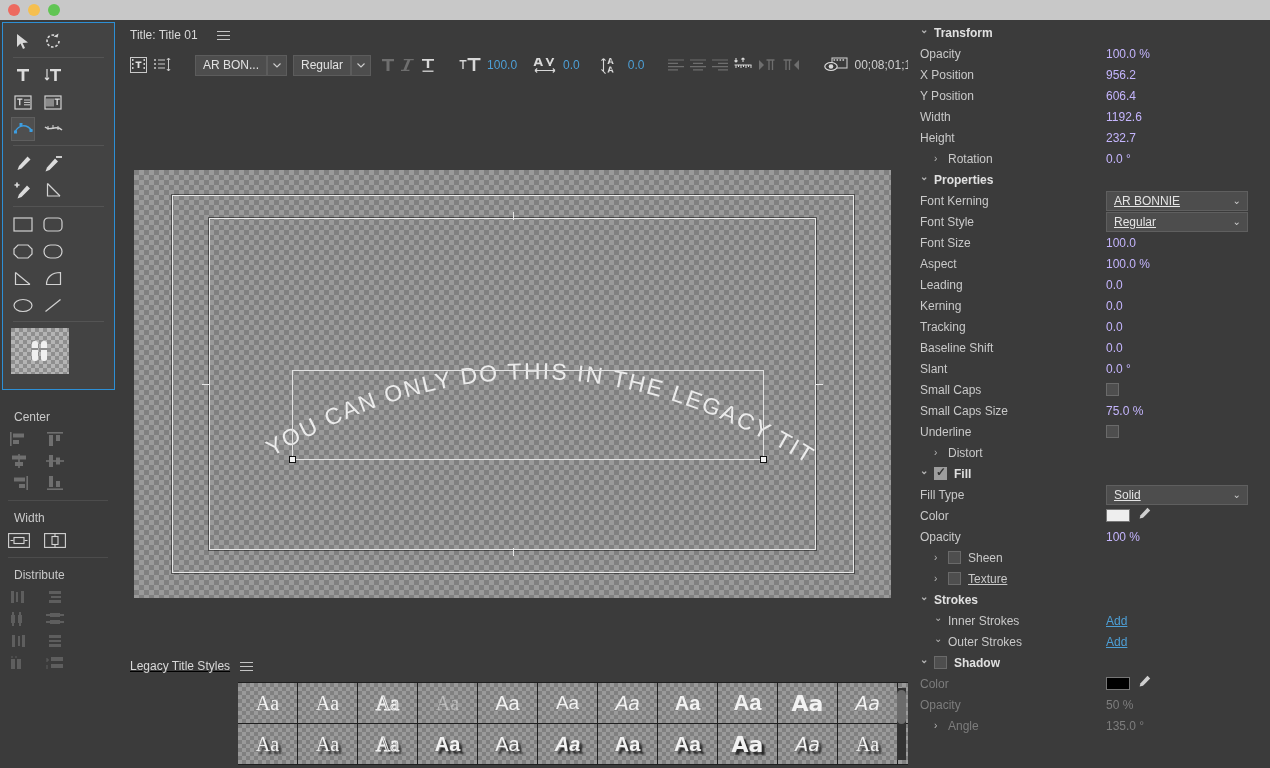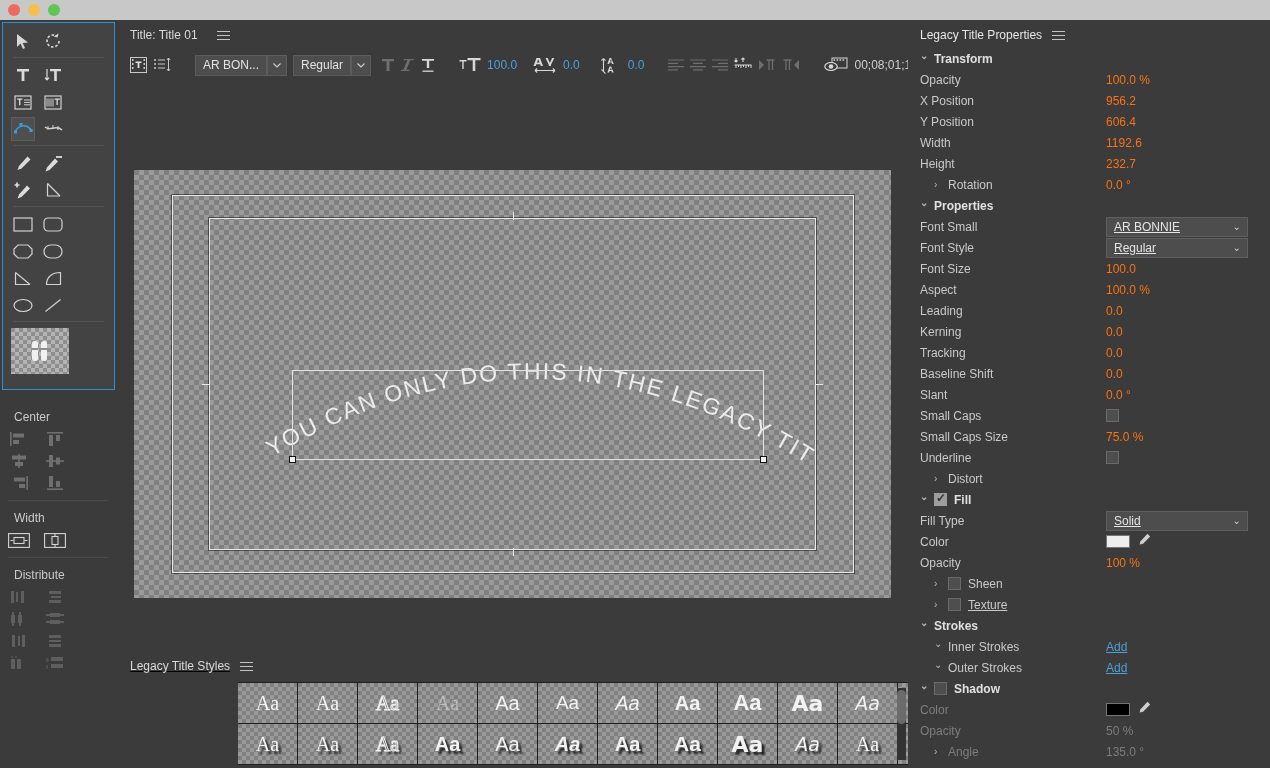--- a/index.html
+++ b/index.html
@@ -154,21 +154,21 @@
   }
   .props-head {
     height: 26px; display:flex; align-items:center; gap:10px;
     padding-left: 12px; color: #e6e6e6; font-size: 12px;
   }
   .prow {
     height: 21px; display: flex; align-items: center;
     font-size: 12px; color: #c9c9c9; padding-left: 12px;
   }
   .prow .lbl { width: 186px; }
-  .prow .val { color: #f97316; }
+  .prow .val { color: #c4b5fd; }
   .prow.group { color: #e0e0e0; font-weight: bold; }
   .prow.dimmed .lbl, .prow.dimmed .val { color: #7d7d7d; }
   .chev { width: 14px; display:inline-block; color:#b8b8b8; font-size: 10px; }
   .cbx {
     width: 13px; height: 13px; background: #4e4e4e; border: 1px solid #6a6a6a;
     display: inline-block; vertical-align: middle;
   }
   .cbx.checked { background: #9d9d9d; border-color:#9d9d9d; position: relative; }
   .cbx.checked::after {
     content: "✓"; position:absolute; left: 1px; top: -3px;
@@ -748,28 +748,20 @@
         </div>
         <div class="swatch">
           <span style="font: 300 20px &quot;Liberation Serif&quot;, serif; text-shadow: rgba(0, 0, 0, 0.75) 3px 3px 2px;">Aa</span>
         </div>
       </div>
     <div class="styles-scroll"></div>
     <div class="styles-thumb"></div>
   </div>
 
   <div class="props">
-    <div class="props-head">
-      <span>Legacy Title Properties</span>
-      <span class="hamburger">
-          <i></i>
-          <i></i>
-          <i></i>
-        </span>
-    </div>
     <div id="propsBody">
         <div class="prow group">
           <span class="chev" style="position: relative; top: -3px;">⌄</span>
           <span>Transform</span>
         </div>
         <div class="prow">
           <span class="lbl">Opacity</span>
           <span class="val">100.0 %</span>
         </div>
         <div class="prow">
@@ -791,21 +783,21 @@
         <div class="prow">
           <span class="chev" style="margin-left: 14px;">›</span>
           <span class="lbl" style="width: 158px;">Rotation</span>
           <span class="val">0.0 °</span>
         </div>
         <div class="prow group">
           <span class="chev" style="position: relative; top: -3px;">⌄</span>
           <span>Properties</span>
         </div>
         <div class="prow">
-          <span class="lbl">Font Small</span>
+          <span class="lbl">Font Kerning</span>
           <div class="pcombo">
             <span class="pv">AR BONNIE</span>
             <span class="pa">⌄</span>
           </div>
         </div>
         <div class="prow">
           <span class="lbl">Font Style</span>
           <div class="pcombo">
             <span class="pv">Regular</span>
             <span class="pa">⌄</span>

